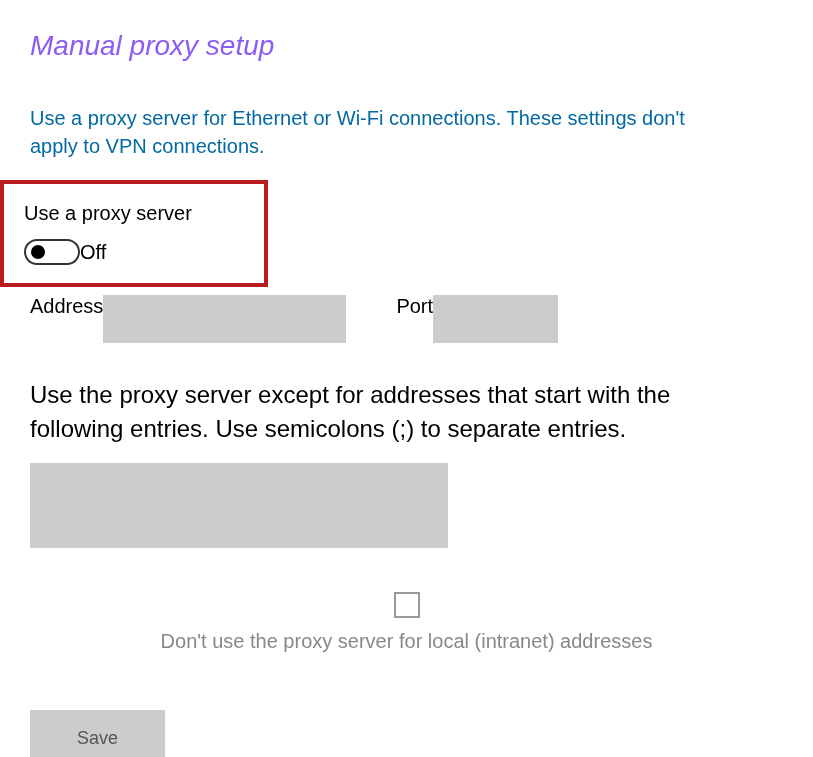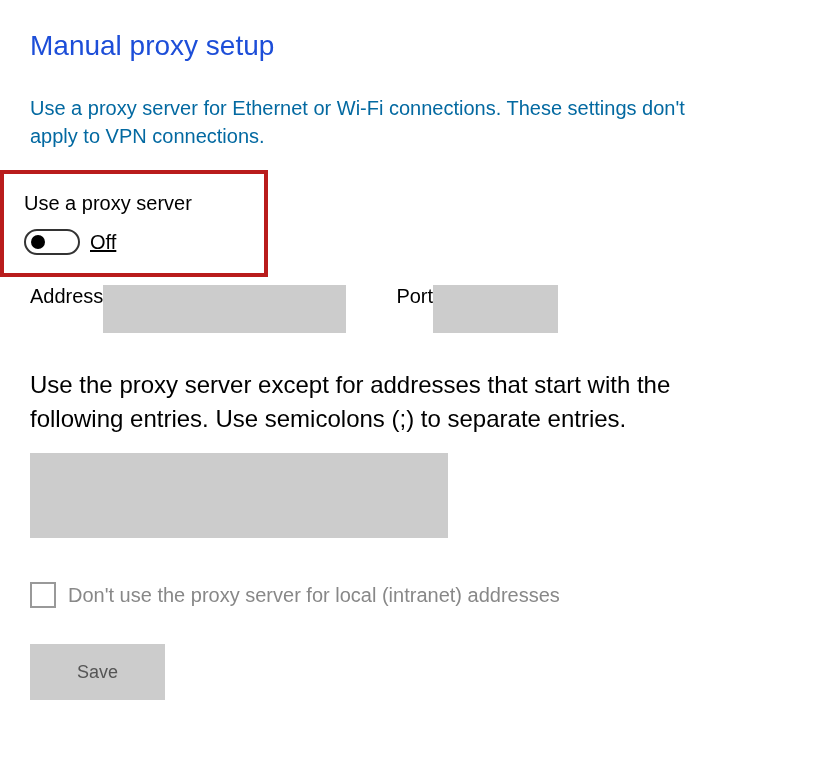--- a/index.html
+++ b/index.html
@@ -10,22 +10,23 @@
     body {
       font-family: "Segoe UI", -apple-system, sans-serif;
       background: #ffffff;
       padding: 30px;
       width: 813px;
       color: #000000;
     }
     .section-title {
       font-size: 28px;
       font-weight: 400;
-      margin-bottom: 32px;
-      color: #1d4ed8;
+      margin-bottom: 42px;
+      color: #8b5cf6;
+      font-style: italic;
     }
     .description {
       font-size: 20px;
       line-height: 1.4;
       margin-bottom: 20px;
       color: #0369a1;
       max-width: 700px;
     }
     .highlight-box {
       border: 4px solid #b91c1c;
@@ -36,22 +37,21 @@
       padding-left: 20px;
     }
     .toggle-label {
       font-size: 20px;
       margin-bottom: 14px;
       color: #000;
     }
     .toggle-row {
       display: flex;
       align-items: center;
-      gap: 10px;
-      text-decoration: underline;
+      gap: 0;
     }
     .toggle-switch {
       width: 56px;
       height: 26px;
       border: 2px solid #333;
       border-radius: 13px;
       position: relative;
       cursor: pointer;
       background: #fff;
     }
@@ -109,21 +109,22 @@
       height: 85px;
       resize: none;
       font-size: 18px;
       padding: 8px;
       margin-bottom: 40px;
     }
     .checkbox-row {
       display: flex;
       align-items: center;
       gap: 12px;
-      margin-bottom: 36px;
+      margin-bottom: 57px;
+      flex-direction: column;
     }
     .checkbox {
       width: 26px;
       height: 26px;
       border: 2px solid #999;
       background: #fff;
       cursor: pointer;
     }
     .checkbox-label {
       font-size: 20px;

